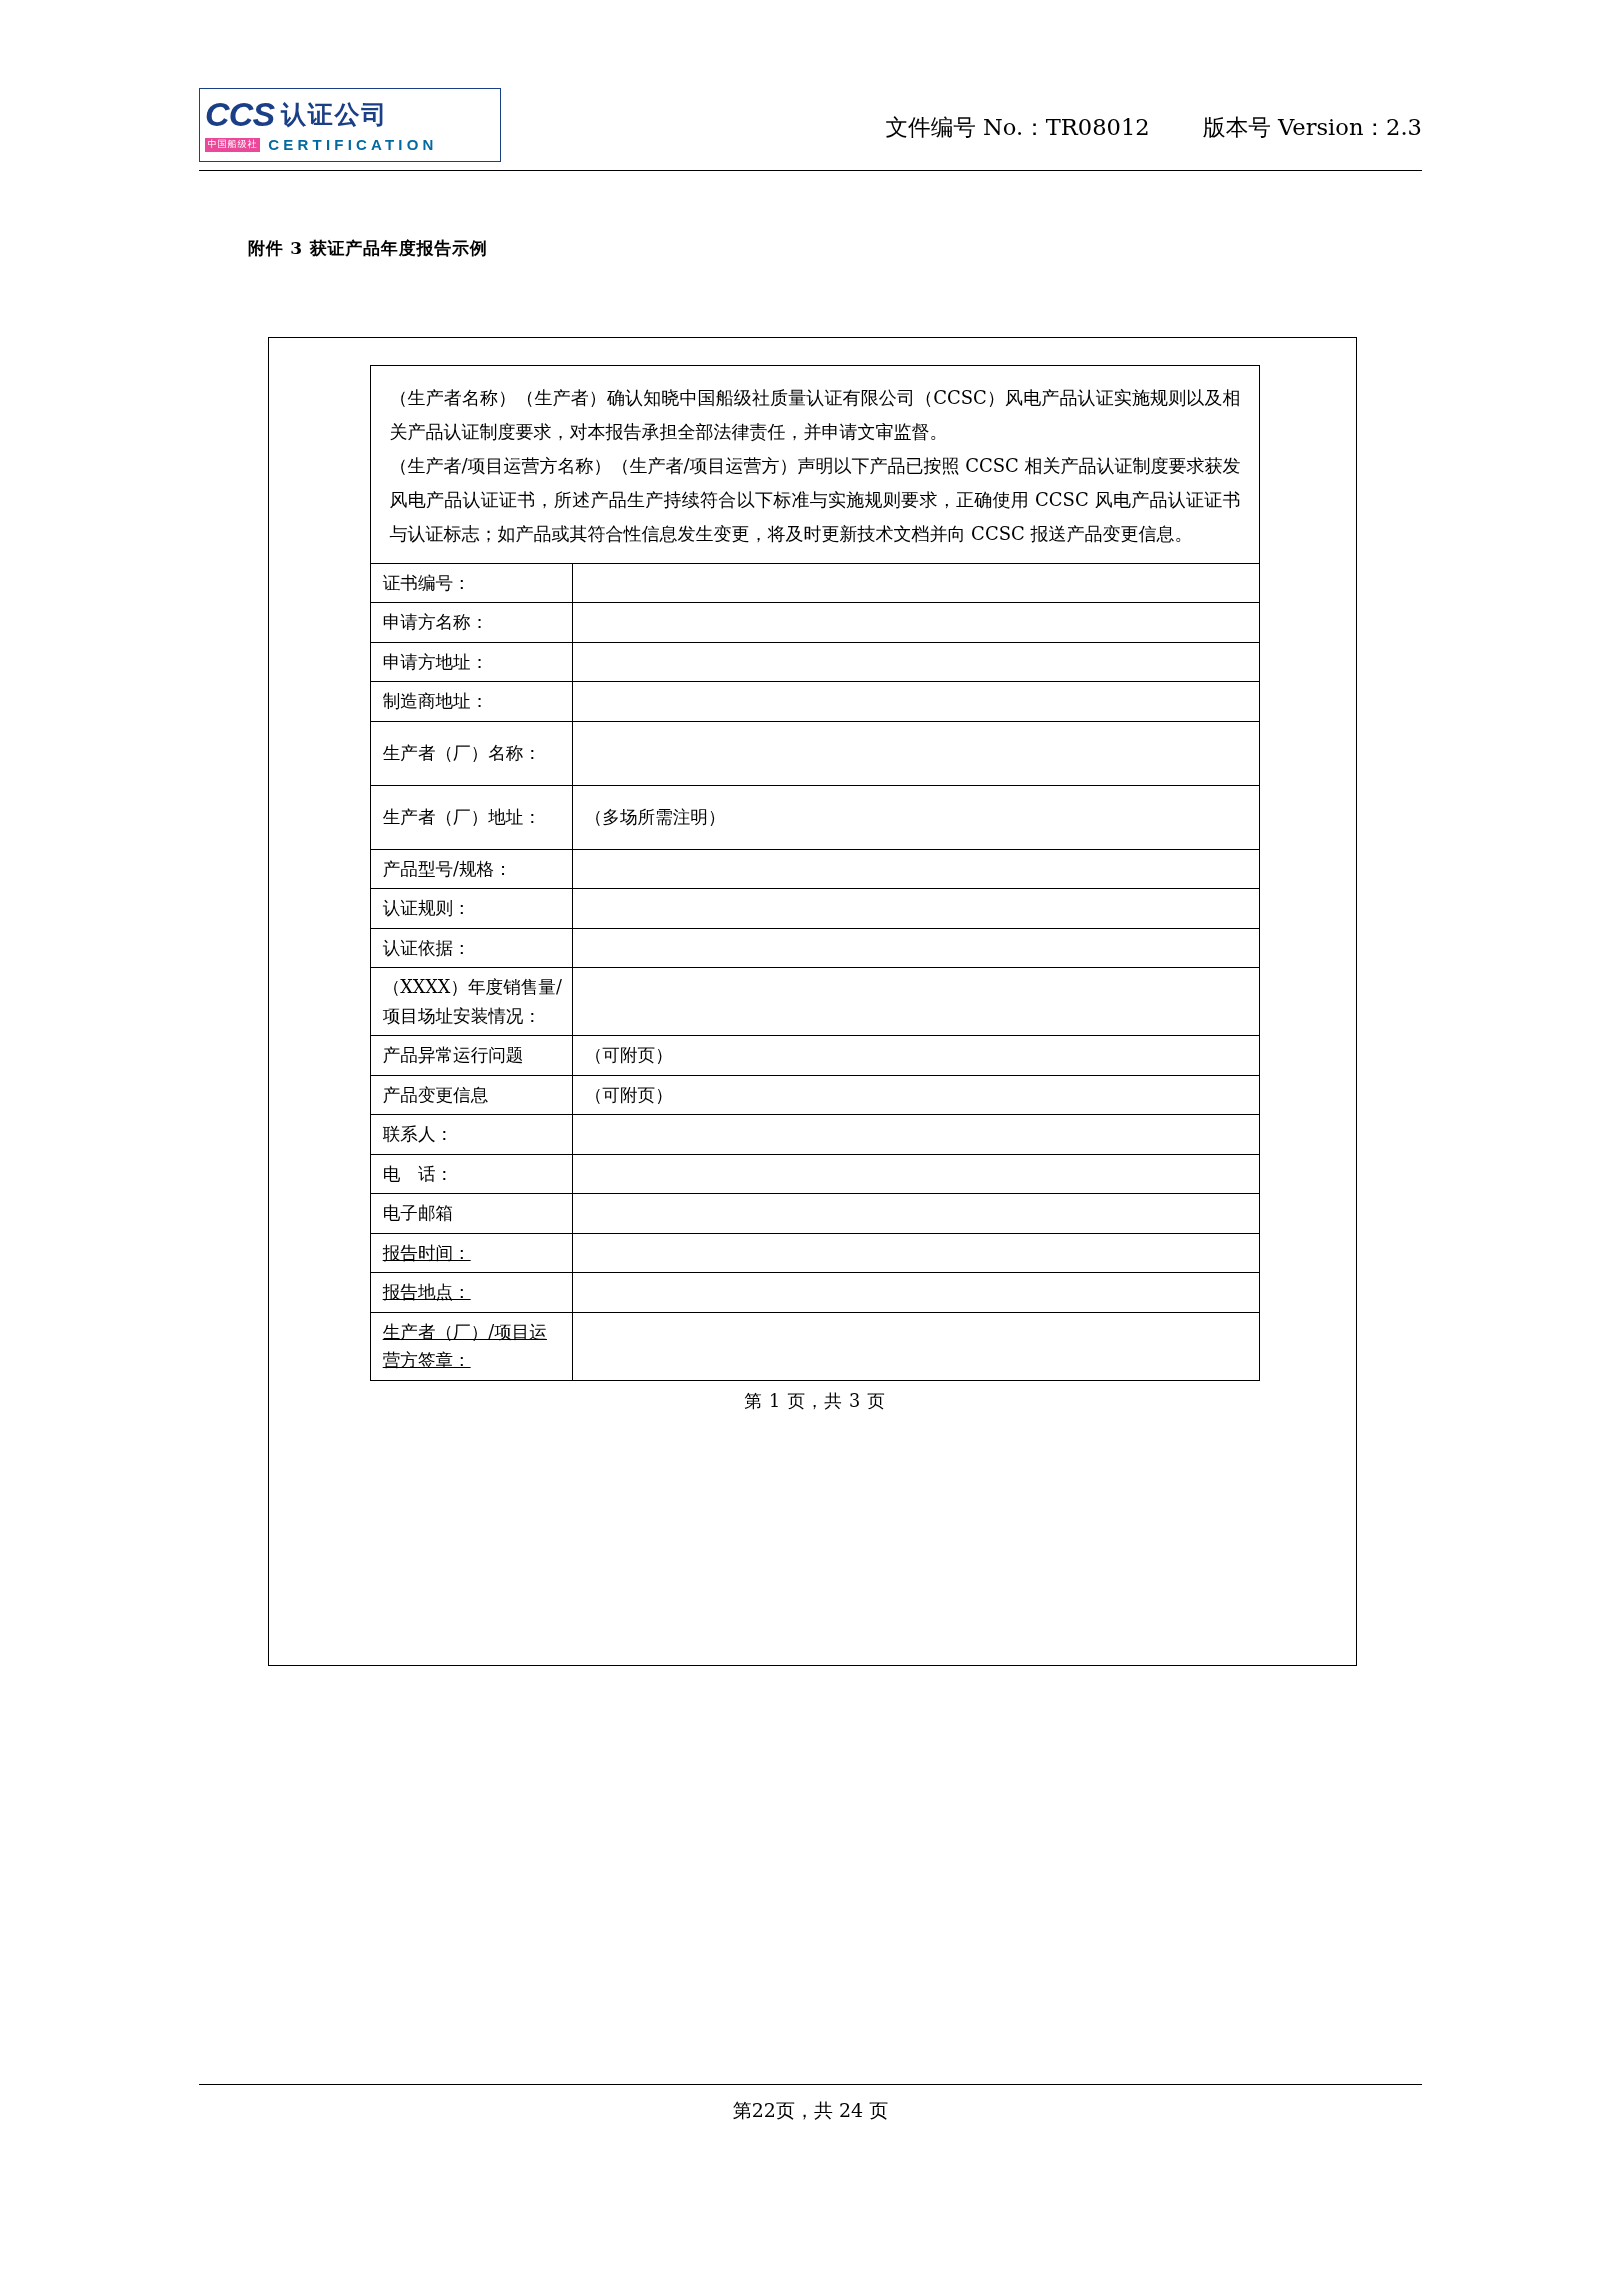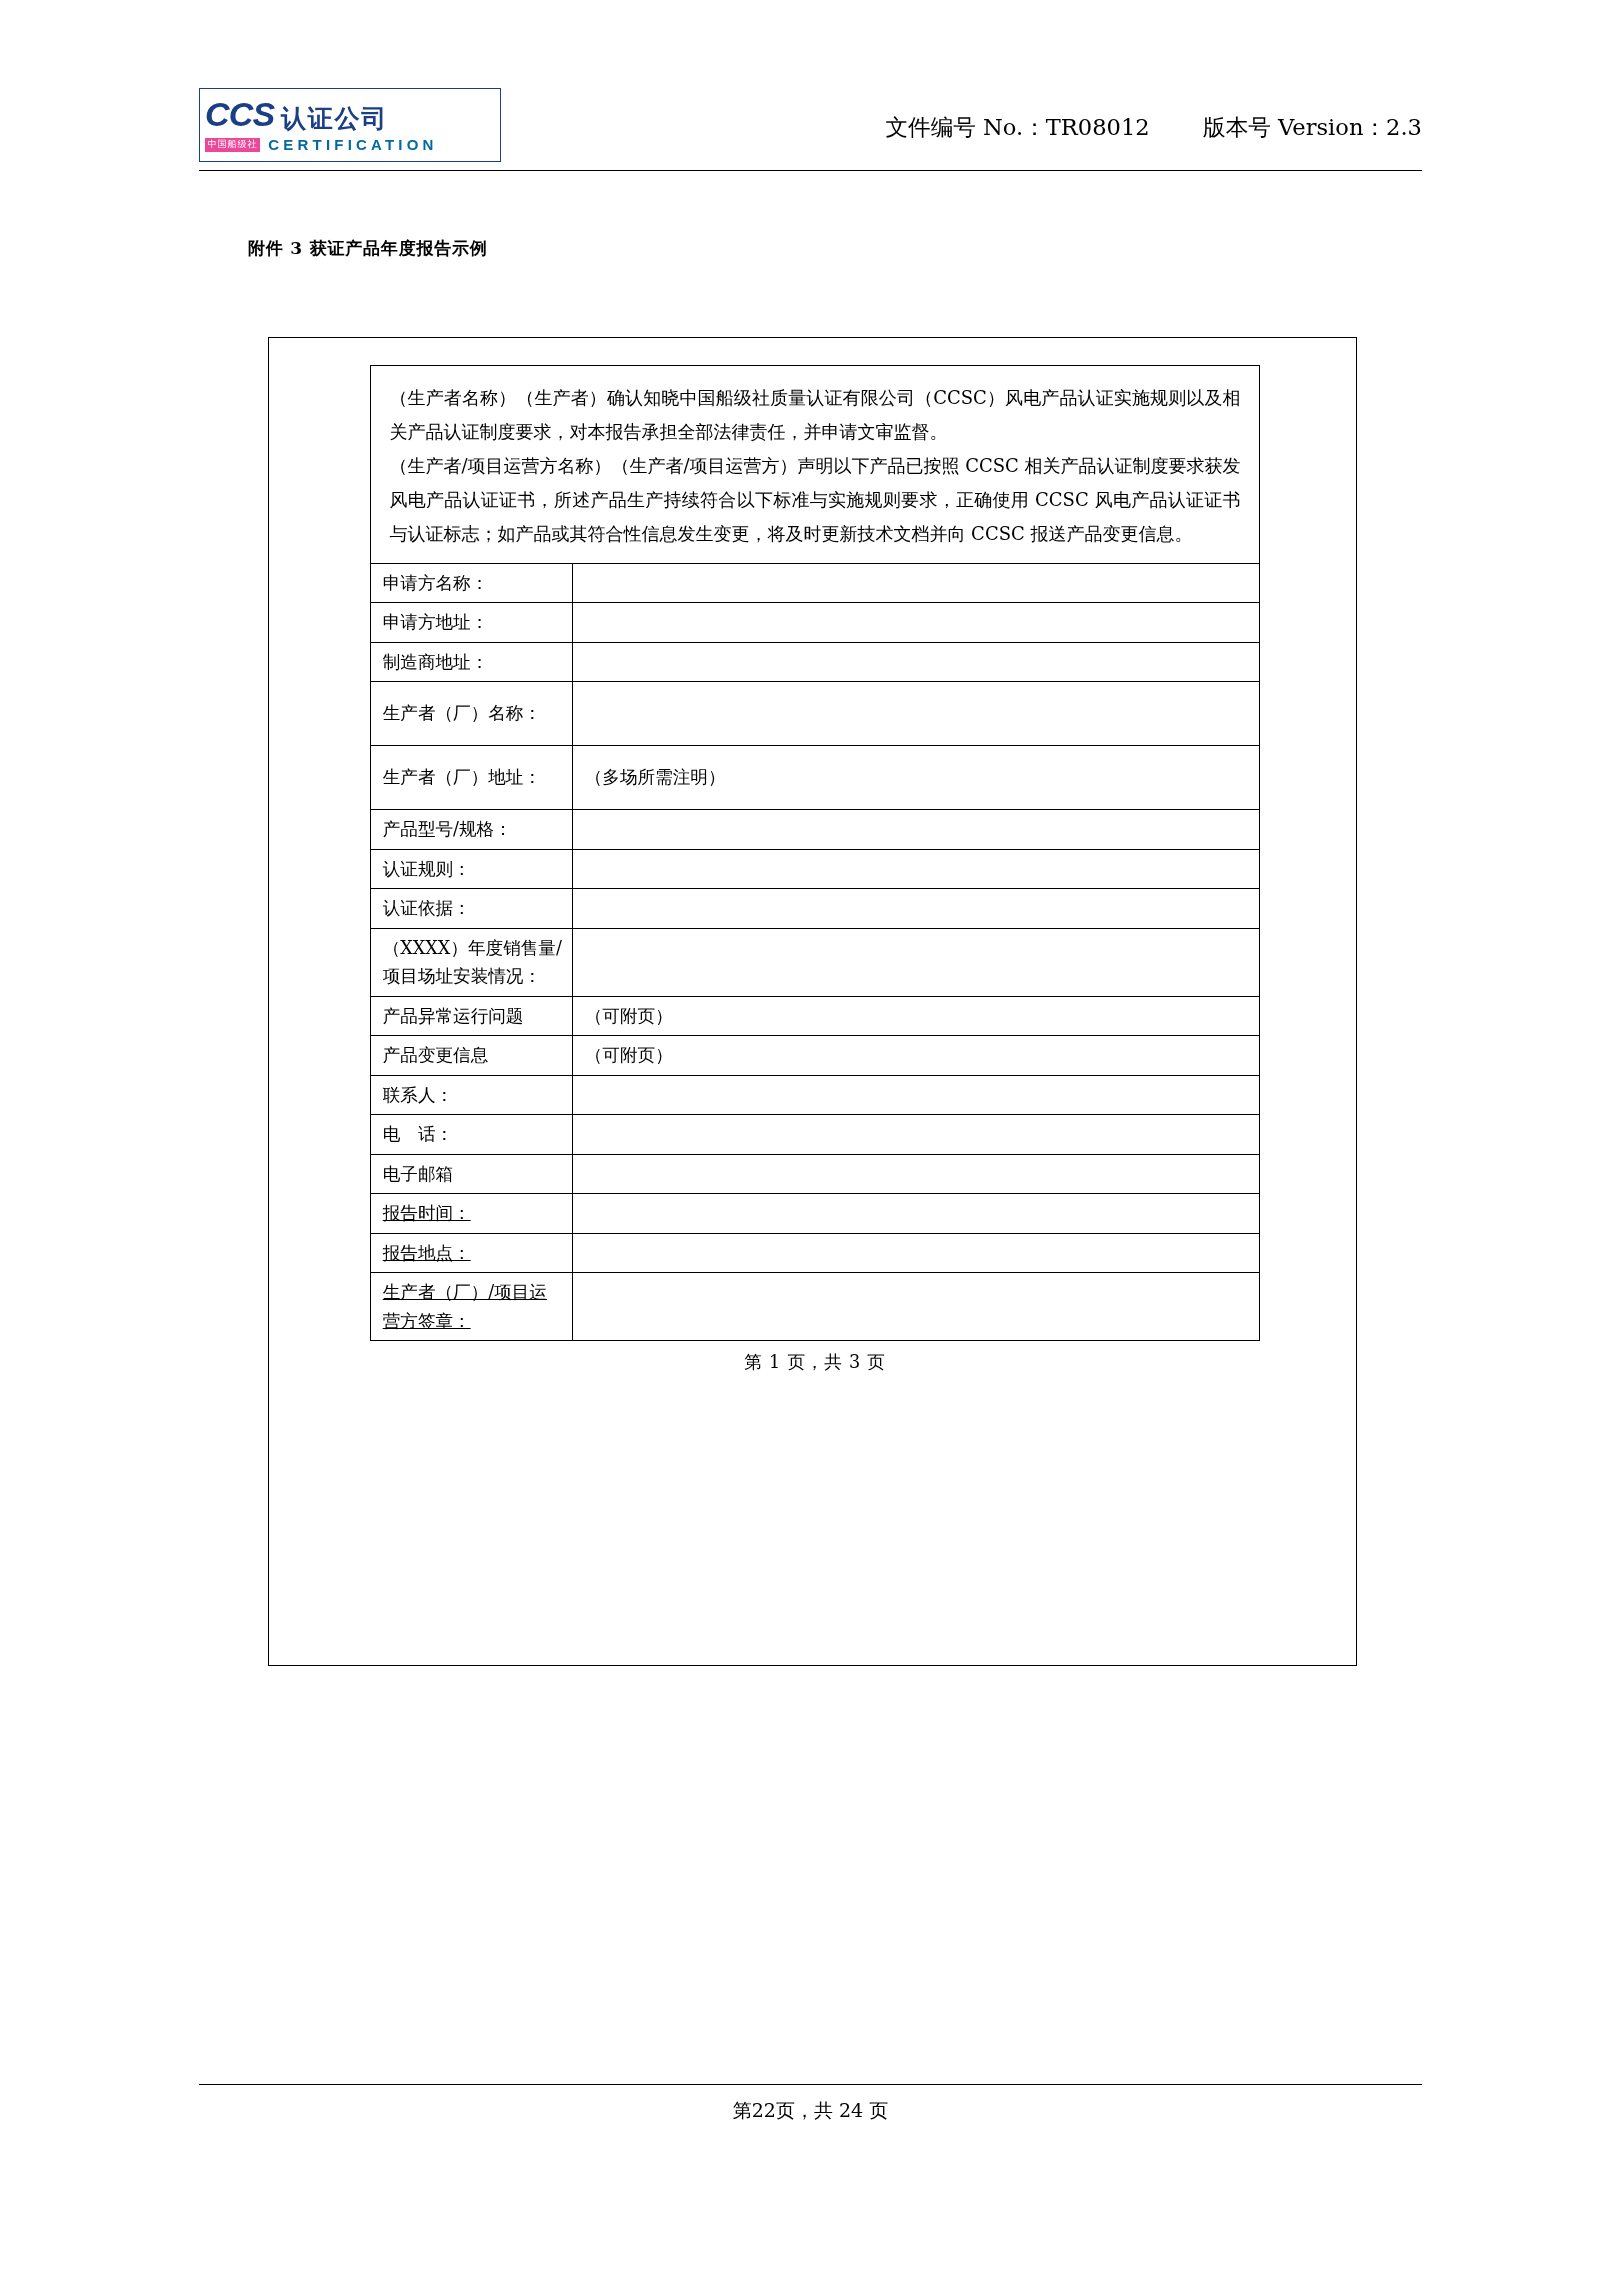--- a/index.html
+++ b/index.html
@@ -44,21 +44,21 @@
     height: 74px;
     border: 1.7px solid #1b3f86;
     box-sizing: border-box;
     display: flex;
     flex-direction: column;
     justify-content: center;
     padding-left: 5px;
   }
   .logo-row1 {
     display: flex;
-    align-items: flex-end;
+    align-items: center;
     gap: 6.7px;
     line-height: 1;
   }
   .logo-ccs {
     font-family: "Liberation Sans", sans-serif;
     font-weight: bold;
     font-style: italic;
     font-size: 34px;
     color: #1b3f86;
     letter-spacing: -0.8px;
@@ -230,20 +230,24 @@
     <div class="form">
 
       <div class="statement">
         <p>（生产者名称）（生产者）确认知晓中国船级社质量认证有限公司（CCSC）风电产品认证实施规则以及相关产品认证制度要求，对本报告承担全部法律责任，并申请文审监督。</p>
         <p>（生产者/项目运营方名称）（生产者/项目运营方）声明以下产品已按照 CCSC 相关产品认证制度要求获发风电产品认证证书，所述产品生产持续符合以下标准与实施规则要求，正确使用 CCSC 风电产品认证证书与认证标志；如产品或其符合性信息发生变更，将及时更新技术文档并向 CCSC 报送产品变更信息。</p>
       </div>
 
       <table class="form-table">
         <tbody>
           <tr class="row-h1">
+            <td class="label">证书编号：</td>
+            <td class="value"></td>
+          </tr>
+          <tr class="row-h1">
             <td class="label">申请方名称：</td>
             <td class="value"></td>
           </tr>
           <tr class="row-h1">
             <td class="label">申请方地址：</td>
             <td class="value"></td>
           </tr>
           <tr class="row-h1">
             <td class="label">制造商地址：</td>
             <td class="value"></td>

